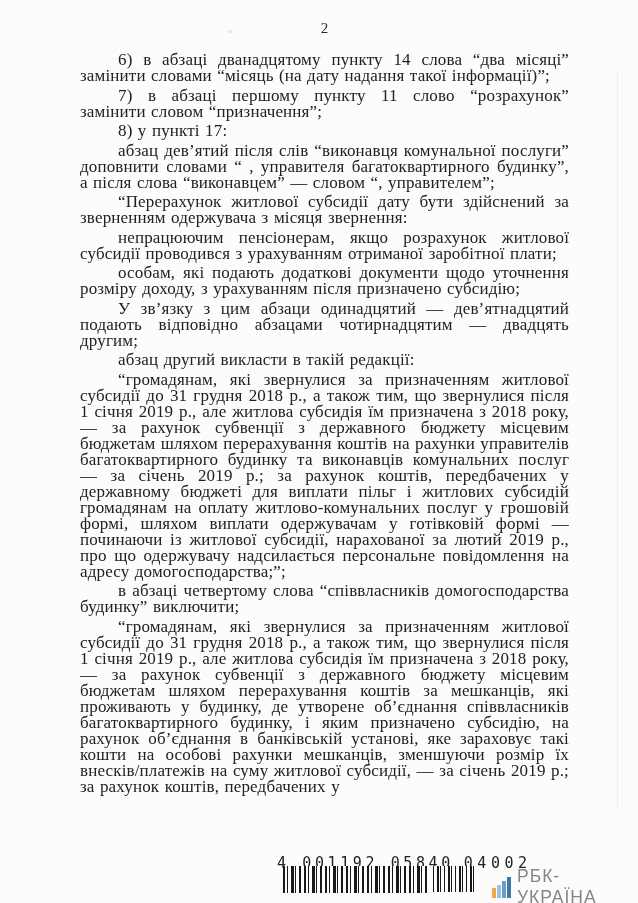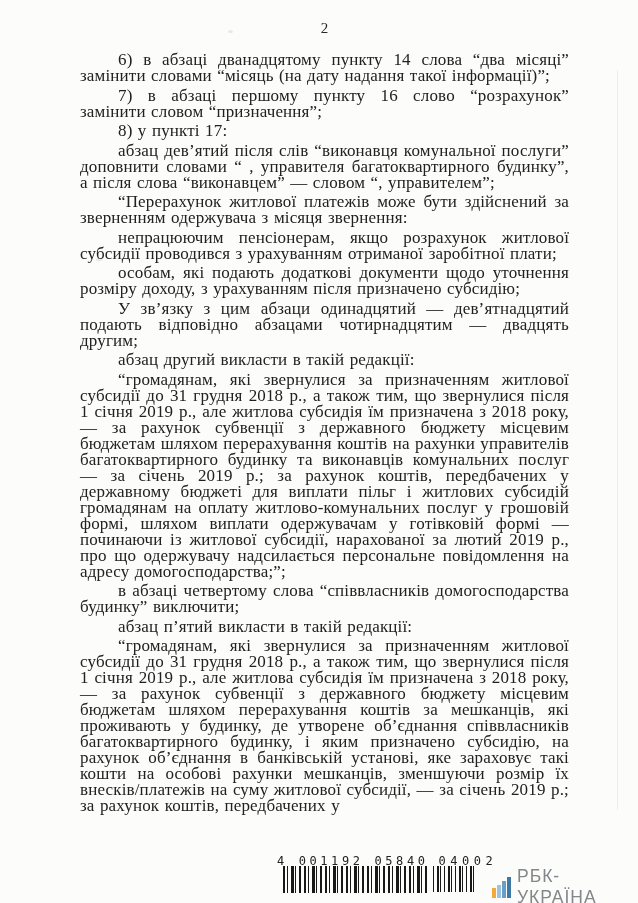--- a/index.html
+++ b/index.html
@@ -59,21 +59,21 @@
 
   
   .barcode {
     position: absolute;
     left: 277px;
     top: 854px;
     width: 200px;
   }
   .barcode-digits {
     font-family: "DejaVu Sans Mono", "Liberation Mono", monospace;
-    font-size: 12px;
+    font-size: 15px;
     color: #222;
     white-space: nowrap;
     height: 11px;
   }
   .barcode-digits .main-digits { letter-spacing: 3.6px; }
   .barcode-digits .addon-digits { letter-spacing: 4.5px; margin-left: 10px; }
   .barcode-bars-row { display: flex; margin-top: 1px; }
   .bars-main {
     width: 145px;
     height: 27px;
@@ -124,31 +124,30 @@
 </style>
 </head>
 <body>
 
 <div class="page">
 
   <div class="page-number">2</div>
 
   <div class="text-block">
     <p>6) в абзаці дванадцятому пункту 14 слова “два місяці” замінити словами “місяць (на дату надання такої інформації)”;</p>
-    <p>7) в абзаці першому пункту 16 слово “розрахунок” замінити словом “призначення”;</p>
+    <p>7) в абзаці першому пункту 11 слово “розрахунок” замінити словом “призначення”;</p>
     <p>8) у пункті 17:</p>
     <p>абзац дев’ятий після слів “виконавця комунальної послуги” доповнити словами “ , управителя багатоквартирного будинку”, а після слова “виконавцем” — словом “, управителем”;</p>
-    <p>“Перерахунок житлової платежів може бути здійснений за зверненням одержувача з місяця звернення:</p>
+    <p>“Перерахунок житлової субсидії дату бути здійснений за зверненням одержувача з місяця звернення:</p>
     <p>непрацюючим пенсіонерам, якщо розрахунок житлової субсидії проводився з урахуванням отриманої заробітної плати;</p>
     <p>особам, які подають додаткові документи щодо уточнення розміру доходу, з урахуванням після призначено субсидію;</p>
     <p>У зв’язку з цим абзаци одинадцятий — дев’ятнадцятий подають відповідно абзацами чотирнадцятим — двадцять другим;</p>
     <p>абзац другий викласти в такій редакції:</p>
     <p>“громадянам, які звернулися за призначенням житлової субсидії до 31 грудня 2018 р., а також тим, що звернулися після 1 січня 2019 р., але житлова субсидія їм призначена з 2018 року, — за рахунок субвенції з державного бюджету місцевим бюджетам шляхом перерахування коштів на рахунки управителів багатоквартирного будинку та виконавців комунальних послуг — за січень 2019 р.; за рахунок коштів, передбачених у державному бюджеті для виплати пільг і житлових субсидій громадянам на оплату житлово-комунальних послуг у грошовій формі, шляхом виплати одержувачам у готівковій формі — починаючи із житлової субсидії, нарахованої за лютий 2019 р., про що одержувачу надсилається персональне повідомлення на адресу домогосподарства;”;</p>
     <p>в абзаці четвертому слова “співвласників домогосподарства будинку” виключити;</p>
-    <p>абзац п’ятий викласти в такій редакції:</p>
     <p>“громадянам, які звернулися за призначенням житлової субсидії до 31 грудня 2018 р., а також тим, що звернулися після 1 січня 2019 р., але житлова субсидія їм призначена з 2018 року, — за рахунок субвенції з державного бюджету місцевим бюджетам шляхом перерахування коштів за мешканців, які проживають у будинку, де утворене об’єднання співвласників багатоквартирного будинку, і яким призначено субсидію, на рахунок об’єднання в банківській установі, яке зараховує такі кошти на особові рахунки мешканців, зменшуючи розмір їх внесків/платежів на суму житлової субсидії, — за січень 2019 р.; за рахунок коштів, передбачених у</p>
   </div>
 
   <div class="scan-edge-line"></div>
   <div class="speck speck1"></div>
   <div class="speck speck2"></div>
   <div class="speck speck3"></div>
 
   <div class="barcode">
     <div class="barcode-digits">

